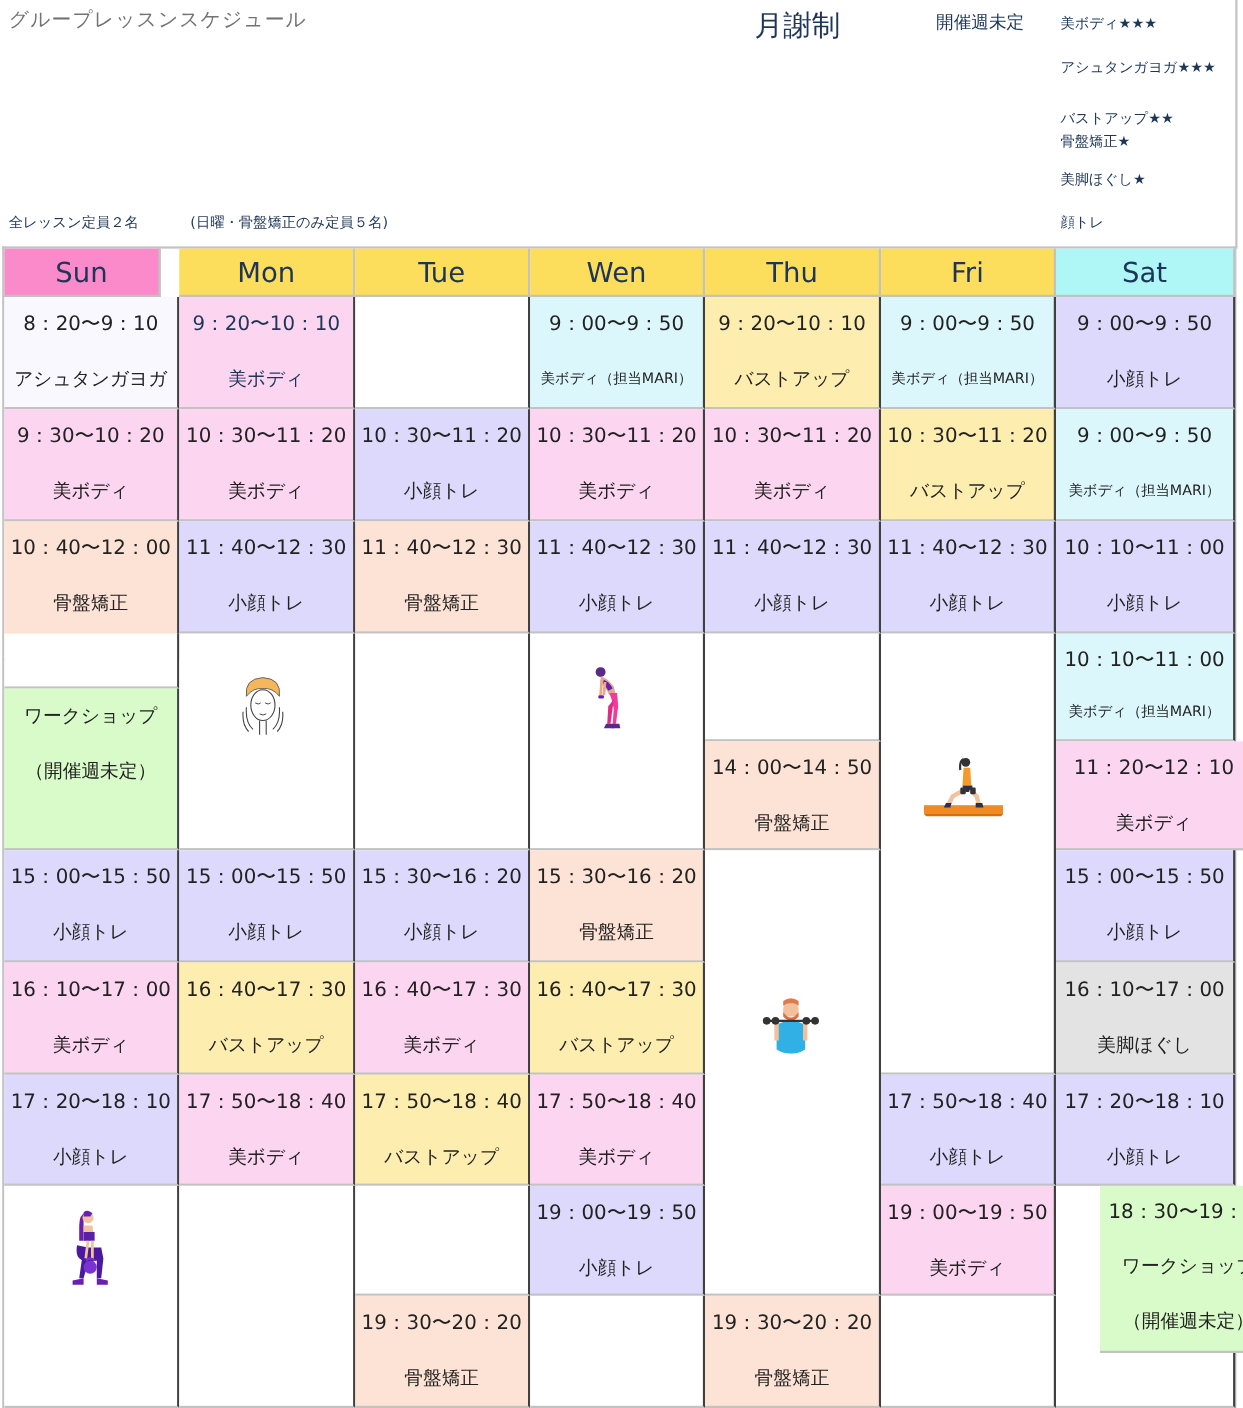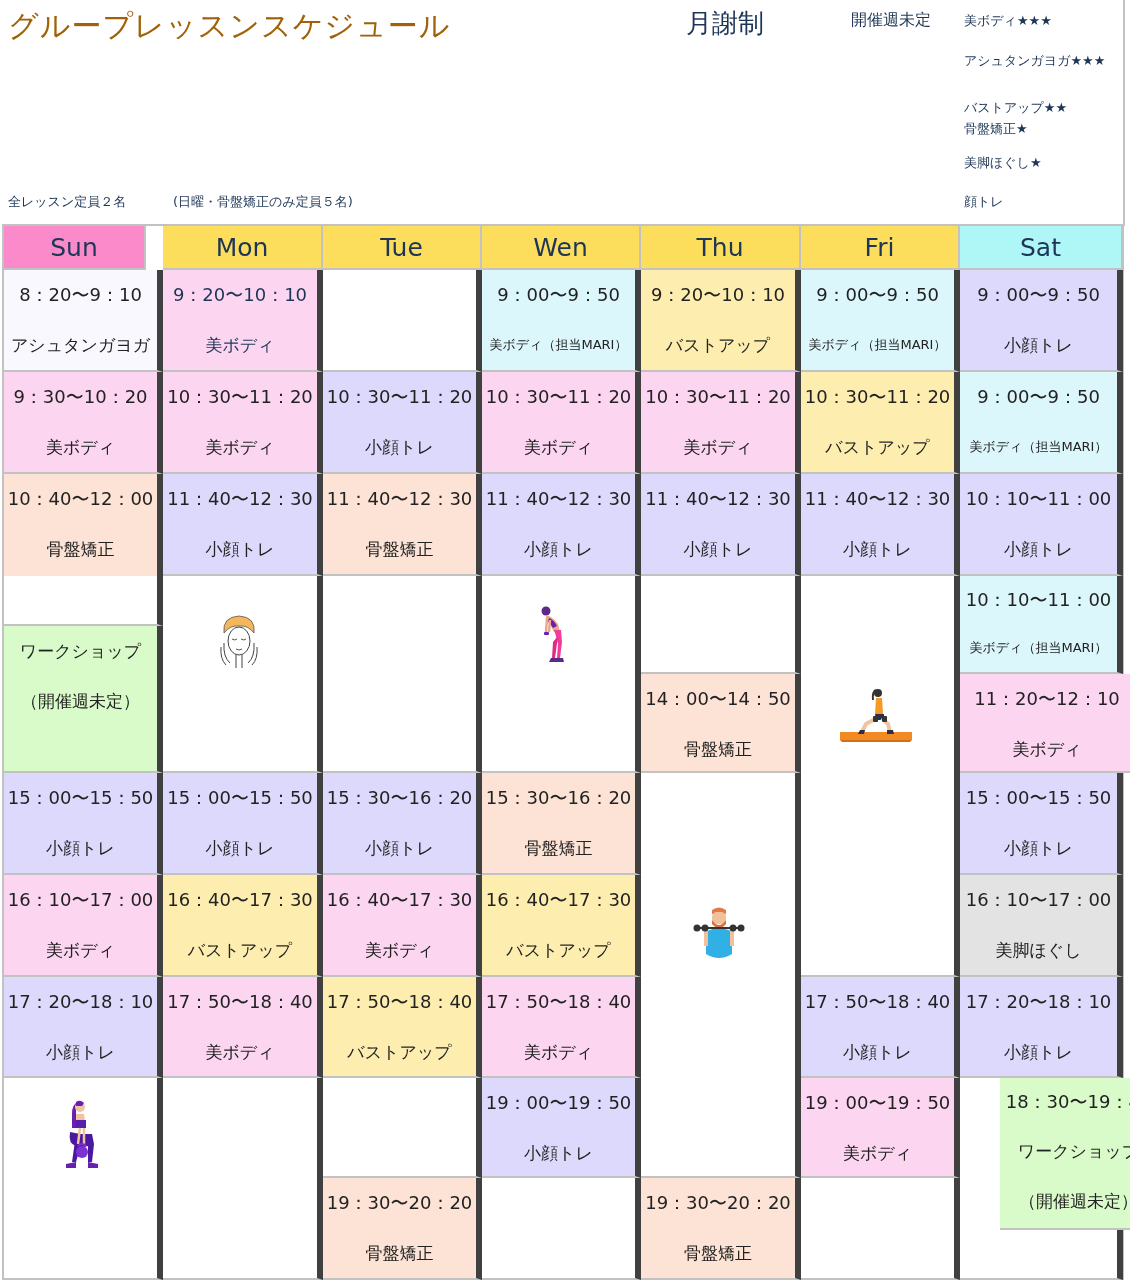--- a/index.html
+++ b/index.html
@@ -1,31 +1,31 @@
 <!DOCTYPE html>
 <html><head>
 <meta charset="utf-8">
 <style>
   html, body { margin:0; padding:0; background:#ffffff; }
   body { width:1130px; height:1280px; position:relative; overflow:hidden;
          font-family:"DejaVu Sans","Liberation Sans",sans-serif; color:#1f2a3a; }
-  .title { position:absolute; left:8px; top:6px; font-size:30px; color:#a16207; letter-spacing:1px; }
+  .title { position:absolute; left:8px; top:6px; font-size:18px; color:#737373; letter-spacing:1px; }
   .plan { position:absolute; left:686px; top:6px; font-size:26px; color:#1d3557; }
   .intensity-label { position:absolute; left:851px; top:10px; font-size:16px; color:#1d3557; }
   .legend { position:absolute; left:964px; top:0; width:166px; }
   .legend-item { position:absolute; left:0; font-size:13px; color:#1d3557; white-space:nowrap; }
   .capacity { position:absolute; left:8px; top:193px; font-size:13px; color:#1d3557; }
   .capacity-note { position:absolute; left:173px; top:193px; font-size:13px; color:#1d3557; }
   .frame { position:absolute; left:2px; top:224px; width:1122px; height:1056px;
            border-top:2px solid #c2c2c2; border-left:2px solid #c2c2c2; border-right:2px solid #c2c2c2; box-sizing:border-box; }
   .top-rule { position:absolute; left:1123px; top:0; width:2px; height:226px; background:#c2c2c2; }
   .hdr { position:absolute; top:226px; height:44px; box-sizing:border-box;
          border-right:2px solid #c2c2c2; border-bottom:2px solid #c2c2c2;
          display:flex; align-items:center; justify-content:center; font-size:25px; color:#1d3557; }
-  .cell { position:absolute; box-sizing:border-box; border-right:6px solid #404040; border-bottom:2px solid #c2c2c2;
+  .cell { position:absolute; box-sizing:border-box; border-right:2px solid #404040; border-bottom:2px solid #c2c2c2;
           display:flex; flex-direction:column; align-items:center; justify-content:flex-start; }
   .cell .time { font-size:18px; height:50px; line-height:50px; white-space:nowrap; color:#222; }
   .cell .name { font-size:17px; height:50px; line-height:50px; white-space:nowrap; color:#222; }
   .cell .name.small { font-size:13px; }
   .cell .note { font-size:17px; height:50px; line-height:50px; white-space:nowrap; color:#222; }
   .cell.blue-text .time, .cell.blue-text .name { color:#1d3557; }
   .c-pink { background:#fcd5f1; }
   .c-lav { background:#ddd9fc; }
   .c-peach { background:#fde3d5; }
   .c-yellow { background:#fdeeb0; }

